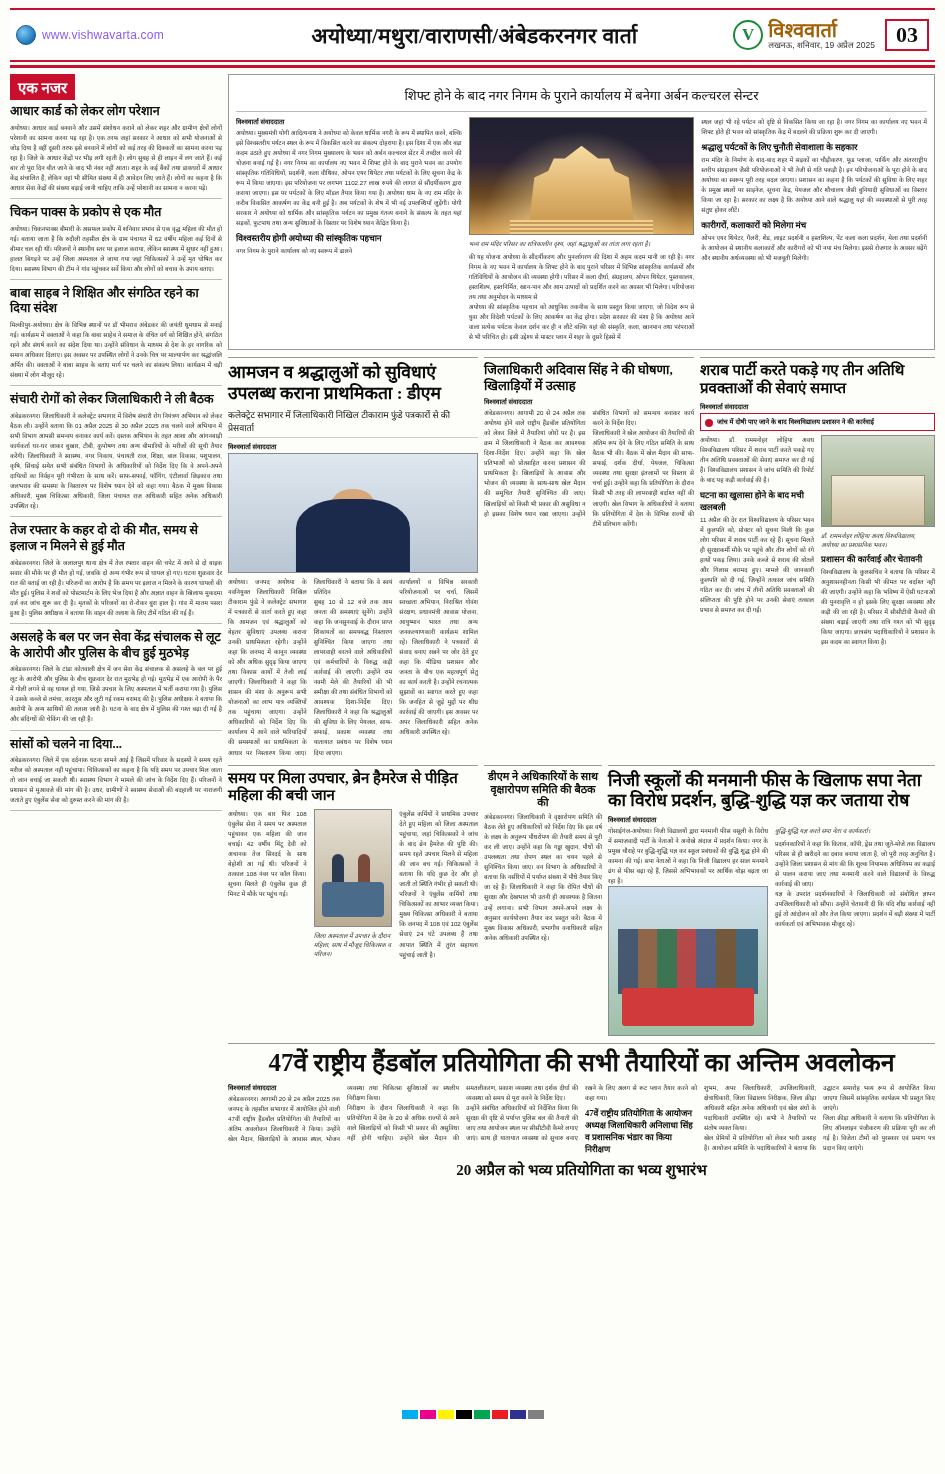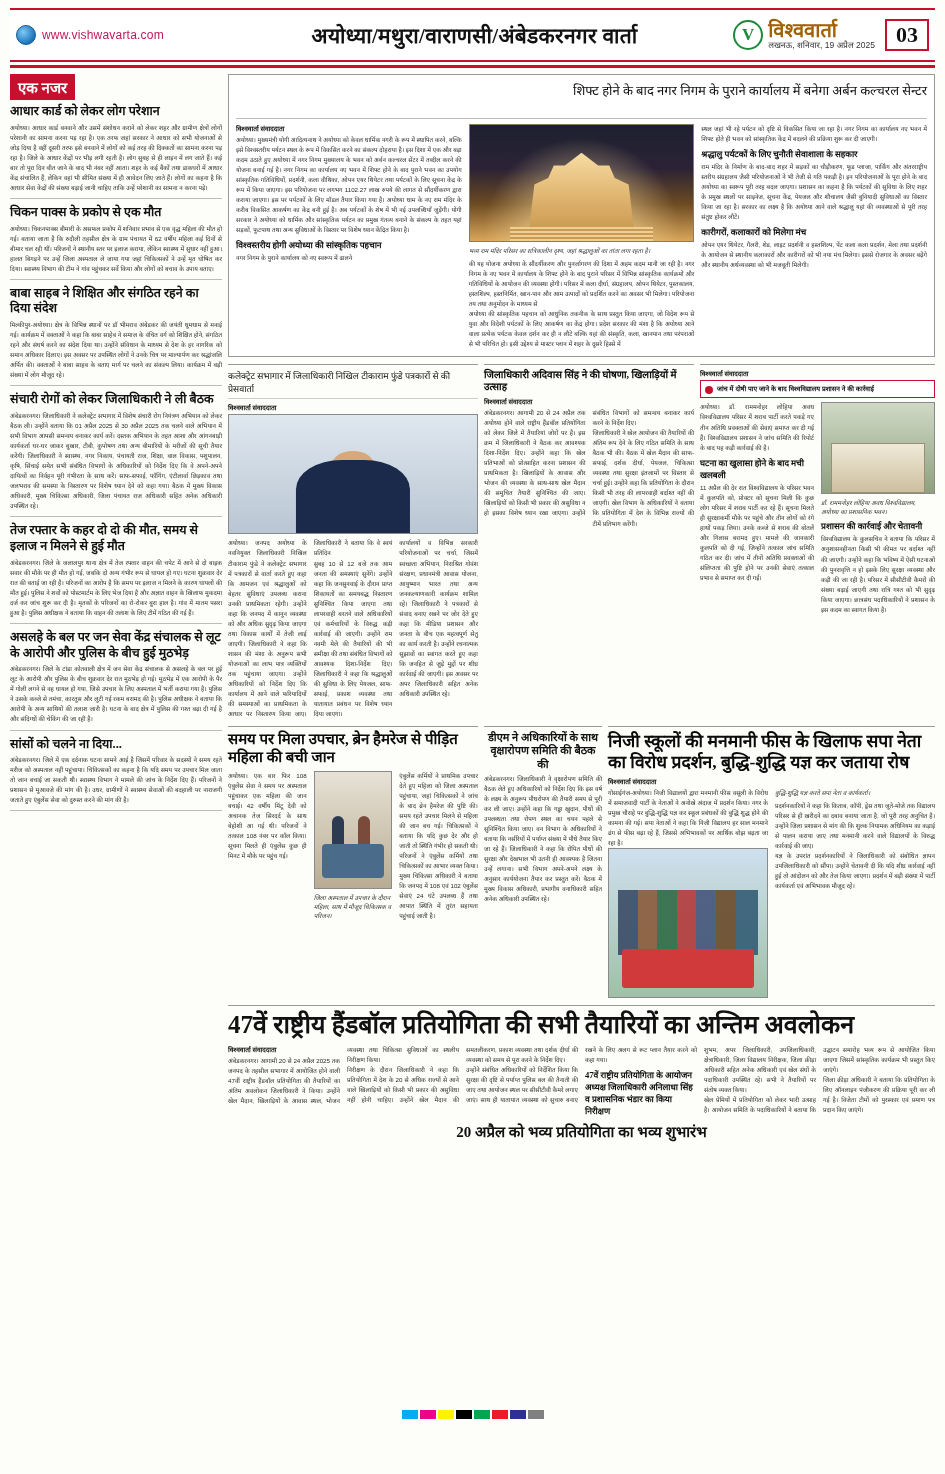--- a/index.html
+++ b/index.html
@@ -25,21 +25,21 @@
     height: 54px;
     background: #fff;
     padding: 0 6px;
   }
   .mh-left { display:flex; align-items:center; gap:6px; width:200px; }
   .globe {
     width: 20px; height: 20px; border-radius: 50%;
     background: radial-gradient(circle at 35% 35%, #7ec8f5, #1b75bb 70%);
     border: 1px solid #145a8d;
   }
-  .site-url { font-size: 12px; color: #be185d; letter-spacing:.2px; }
+  .site-url { font-size: 12px; color: #8b5cf6; letter-spacing:.2px; }
   .mh-center { flex: 1; text-align:center; }
   .mh-center .edition {
     font-size: 21px; font-weight: 700; color:#111;
     font-family: "Liberation Serif", serif;
     letter-spacing: .3px;
   }
   .mh-right { display:flex; align-items:center; gap: 10px; }
   .logo-box { display:flex; align-items:center; gap:5px; }
   .logo-mark {
     width: 30px; height: 30px; border-radius:50%;
@@ -88,23 +88,23 @@
 
   
   .lead {
     border: 1px solid #999; padding: 6px 7px 7px 7px; background:#fff;
   }
   .lead h1 {
     margin:0; font-size: 25.5px; font-weight:700; text-align:center;
     font-family:"Liberation Serif", serif; line-height:1.2; color:#0b0b0b;
   }
   .lead .subhead {
-    font-size: 13px; text-align:right;
+    margin-top: 5px; font-size: 13px; text-align:center;
     font-family:"Liberation Serif", serif; color:#111;
-    border-bottom: 1px solid #bbb; padding-bottom: 19px;
+    border-bottom: 1px solid #bbb; padding-bottom: 7px;
   }
   .byline { font-size:6.6px; font-weight:700; color:#111; margin-bottom:2px; }
   .lead-cols { display:flex; gap:7px; margin-top:5px; }
   .lc { width: 33.33%; }
   .photo {
     width:100%; height: 118px; margin-bottom:4px;
     background:
       radial-gradient(ellipse at 50% 92%, rgba(255,225,160,.95), rgba(180,120,40,.0) 62%),
       linear-gradient(#1d2030 0%, #2b2335 38%, #6d4a22 68%, #d9a65a 100%);
     position: relative; overflow:hidden;
@@ -131,21 +131,21 @@
   .row2 { display:flex; gap:6px; margin-top:7px; }
   .r2a { width: 250px; }
   .r2b { width: 210px; }
   .r2c { flex:1; }
   .art { border-top: 1px solid #999; padding-top:4px; }
   .art h2 {
     margin:0 0 4px 0; font-size: 17.5px; line-height:1.18; font-weight:700;
     font-family:"Liberation Serif", serif; color:#0b0b0b;
   }
   .art h2.sm { font-size: 15px; }
-  .art h2.xs { font-size: 10px; }
+  .art h2.xs { font-size: 13px; }
   .art .deck {
     font-size: 9px; font-family:"Liberation Serif", serif;
     border-bottom:1px solid #ccc; padding-bottom:3px; margin-bottom:4px;
   }
   .two-col { column-count: 2; column-gap: 7px; }
   .three-col { column-count: 3; column-gap: 7px; }
   .photo2 {
     width:100%; height: 120px; border:1px solid #8a8a8a; margin-bottom:4px;
     background: linear-gradient(#dfe7ef, #b9c6d3);
     position:relative; overflow:hidden;
@@ -201,21 +201,21 @@
     background: linear-gradient(#cfe0ef,#9fc0a7); position:relative; overflow:hidden;
   }
   .photo5 .cloth { position:absolute; bottom:6%; left:8%; width:84%; height:26%; background:#d03a3a; border-radius:3px;}
   .photo5 .ppl { position:absolute; bottom:28%; left:6%; width:88%; height:44%;
     background: repeating-linear-gradient(90deg,#3a4b66 0 14%, #8a5a3a 14% 28%, #2f6b46 28% 42%, #b23a3a 42% 56%, #44557a 56% 70%, #6b4a2a 70% 84%, #335c74 84% 100%);
     opacity:.9;}
 
   
   .row4 { margin-top:7px; border-top:1px solid #999; padding-top:4px; }
   .row4 h2 {
-    margin:0 0 5px 0; text-align:left; font-size: 25px; font-weight:700;
+    margin:0 0 5px 0; text-align:center; font-size: 25px; font-weight:700;
     font-family:"Liberation Serif", serif; line-height:1.2;
   }
   .row4-body { column-count: 6; column-gap: 7px; }
   .closing {
     font-size: 15px; font-weight:700; text-align:center;
     font-family:"Liberation Serif", serif; margin-top:4px;
   }
 
   
   .cmyk { display:flex; gap:2px; justify-content:center; margin-top:6px; padding-bottom:4px; }
@@ -308,20 +308,21 @@
             <div class="body-txt">राम मंदिर के निर्माण के बाद-बाद शहर में सड़कों का चौड़ीकरण, फूड प्लाजा, पार्किंग और अंतरराष्ट्रीय स्तरीय संग्रहालय जैसी परियोजनाओं ने भी तेजी से गति पकड़ी है। इन परियोजनाओं के पूरा होने के बाद अयोध्या का स्वरूप पूरी तरह बदल जाएगा। प्रशासन का कहना है कि पर्यटकों की सुविधा के लिए शहर के प्रमुख स्थलों पर साइनेज, सूचना केंद्र, पेयजल और शौचालय जैसी बुनियादी सुविधाओं का विस्तार किया जा रहा है। सरकार का लक्ष्य है कि अयोध्या आने वाले श्रद्धालु यहां की व्यवस्थाओं से पूरी तरह संतुष्ट होकर लौटें।</div>
             <div class="subsec-head">कारीगरों, कलाकारों को मिलेगा मंच</div>
             <div class="body-txt">ओपन एयर थियेटर, गैलरी, शेड, लाइट प्रदर्शनी व हस्तशिल्प, पेंट कला कला प्रदर्शन, मेला तथा प्रदर्शनी के आयोजन से स्थानीय कलाकारों और कारीगरों को भी नया मंच मिलेगा। इससे रोजगार के अवसर बढ़ेंगे और स्थानीय अर्थव्यवस्था को भी मजबूती मिलेगी।</div>
           </div>
         </div>
       </div>
 
       <div class="row2">
 
         <div class="r2a art">
+          <h2>आमजन व श्रद्धालुओं को सुविधाएं उपलब्ध कराना प्राथमिकता : डीएम</h2>
           <div class="deck">कलेक्ट्रेट सभागार में जिलाधिकारी निखिल टीकाराम फुंडे पत्रकारों से की प्रेसवार्ता</div>
           <div class="byline">विश्ववार्ता संवाददाता</div>
           <div class="photo2">
             <div class="head"></div>
             <div class="man"></div>
           </div>
           <div class="three-col">
             <div class="body-txt">अयोध्या। जनपद अयोध्या के नवनियुक्त जिलाधिकारी निखिल टीकाराम फुंडे ने कलेक्ट्रेट सभागार में पत्रकारों से वार्ता करते हुए कहा कि आमजन एवं श्रद्धालुओं को बेहतर सुविधाएं उपलब्ध कराना उनकी प्राथमिकता रहेगी। उन्होंने कहा कि जनपद में कानून व्यवस्था को और अधिक सुदृढ़ किया जाएगा तथा विकास कार्यों में तेजी लाई जाएगी। जिलाधिकारी ने कहा कि शासन की मंशा के अनुरूप सभी योजनाओं का लाभ पात्र व्यक्तियों तक पहुंचाया जाएगा। उन्होंने अधिकारियों को निर्देश दिए कि कार्यालय में आने वाले फरियादियों की समस्याओं का प्राथमिकता के आधार पर निस्तारण किया जाए। जिलाधिकारी ने बताया कि वे स्वयं प्रतिदिन</div>
             <div class="body-txt">सुबह 10 से 12 बजे तक आम जनता की समस्याएं सुनेंगे। उन्होंने कहा कि जनसुनवाई के दौरान प्राप्त शिकायतों का समयबद्ध निस्तारण सुनिश्चित किया जाएगा तथा लापरवाही बरतने वाले अधिकारियों एवं कर्मचारियों के विरुद्ध कड़ी कार्रवाई की जाएगी। उन्होंने राम नवमी मेले की तैयारियों की भी समीक्षा की तथा संबंधित विभागों को आवश्यक दिशा-निर्देश दिए। जिलाधिकारी ने कहा कि श्रद्धालुओं की सुविधा के लिए पेयजल, साफ-सफाई, प्रकाश व्यवस्था तथा यातायात प्रबंधन पर विशेष ध्यान दिया जाएगा।</div>
             <div class="body-txt">कार्यालयों व विभिन्न सरकारी परियोजनाओं पर चर्चा, जिसमें स्वच्छता अभियान, निराश्रित गोवंश संरक्षण, प्रधानमंत्री आवास योजना, आयुष्मान भारत तथा अन्य जनकल्याणकारी कार्यक्रम शामिल रहे। जिलाधिकारी ने पत्रकारों से संवाद बनाए रखने पर जोर देते हुए कहा कि मीडिया प्रशासन और जनता के बीच एक महत्वपूर्ण सेतु का कार्य करती है। उन्होंने रचनात्मक सुझावों का स्वागत करते हुए कहा कि जनहित से जुड़े मुद्दों पर शीघ्र कार्रवाई की जाएगी। इस अवसर पर अपर जिलाधिकारी सहित अनेक अधिकारी उपस्थित रहे।</div>
@@ -331,20 +332,21 @@
         <div class="r2b art">
           <h2 class="xs">जिलाधिकारी अदिवास सिंह ने की घोषणा, खिलाड़ियों में उत्साह</h2>
           <div class="byline">विश्ववार्ता संवाददाता</div>
           <div class="two-col">
             <div class="body-txt">अंबेडकरनगर। आगामी 20 से 24 अप्रैल तक अयोध्या होने वाले राष्ट्रीय हैंडबॉल प्रतियोगिता को लेकर जिले में तैयारियां जोरों पर है। इस क्रम में जिलाधिकारी ने बैठक कर आवश्यक दिशा-निर्देश दिए। उन्होंने कहा कि खेल प्रतिभाओं को प्रोत्साहित करना प्रशासन की प्राथमिकता है। खिलाड़ियों के आवास और भोजन की व्यवस्था के साथ-साथ खेल मैदान की समुचित तैयारी सुनिश्चित की जाए। खिलाड़ियों को किसी भी प्रकार की असुविधा न हो इसका विशेष ध्यान रखा जाएगा। उन्होंने संबंधित विभागों को समन्वय बनाकर कार्य करने के निर्देश दिए।</div>
             <div class="body-txt">जिलाधिकारी ने खेल आयोजन की तैयारियों की अंतिम रूप देने के लिए गठित समिति के साथ बैठक भी की। बैठक में खेल मैदान की साफ-सफाई, दर्शक दीर्घा, पेयजल, चिकित्सा व्यवस्था तथा सुरक्षा इंतजामों पर विस्तार से चर्चा हुई। उन्होंने कहा कि प्रतियोगिता के दौरान किसी भी तरह की लापरवाही बर्दाश्त नहीं की जाएगी। खेल विभाग के अधिकारियों ने बताया कि प्रतियोगिता में देश के विभिन्न राज्यों की टीमें प्रतिभाग करेंगी।</div>
           </div>
         </div>
 
         <div class="r2c art">
+          <h2 class="sm">शराब पार्टी करते पकड़े गए तीन अतिथि प्रवक्ताओं की सेवाएं समाप्त</h2>
           <div class="byline">विश्ववार्ता संवाददाता</div>
           <div class="alertbox">
             <span class="alert-dot"></span>
             <span class="alert-txt">जांच में दोषी पाए जाने के बाद विश्वविद्यालय प्रशासन ने की कार्रवाई</span>
           </div>
           <div class="two-col">
             <div class="body-txt">अयोध्या। डॉ. राममनोहर लोहिया अवध विश्वविद्यालय परिसर में शराब पार्टी करते पकड़े गए तीन अतिथि प्रवक्ताओं की सेवाएं समाप्त कर दी गई हैं। विश्वविद्यालय प्रशासन ने जांच समिति की रिपोर्ट के बाद यह कड़ी कार्रवाई की है।</div>
             <div class="subsec-head">घटना का खुलासा होने के बाद मची खलबली</div>
             <div class="body-txt">11 अप्रैल की देर रात विश्वविद्यालय के परिसर भवन में कुलपति को, प्रोक्टर को सूचना मिली कि कुछ लोग परिसर में शराब पार्टी कर रहे हैं। सूचना मिलते ही सुरक्षाकर्मी मौके पर पहुंचे और तीन लोगों को रंगे हाथों पकड़ लिया। उनके कब्जे से शराब की बोतलें और गिलास बरामद हुए। मामले की जानकारी कुलपति को दी गई, जिन्होंने तत्काल जांच समिति गठित कर दी। जांच में तीनों अतिथि प्रवक्ताओं की संलिप्तता की पुष्टि होने पर उनकी सेवाएं तत्काल प्रभाव से समाप्त कर दी गईं।</div>
             <div class="photo3">

